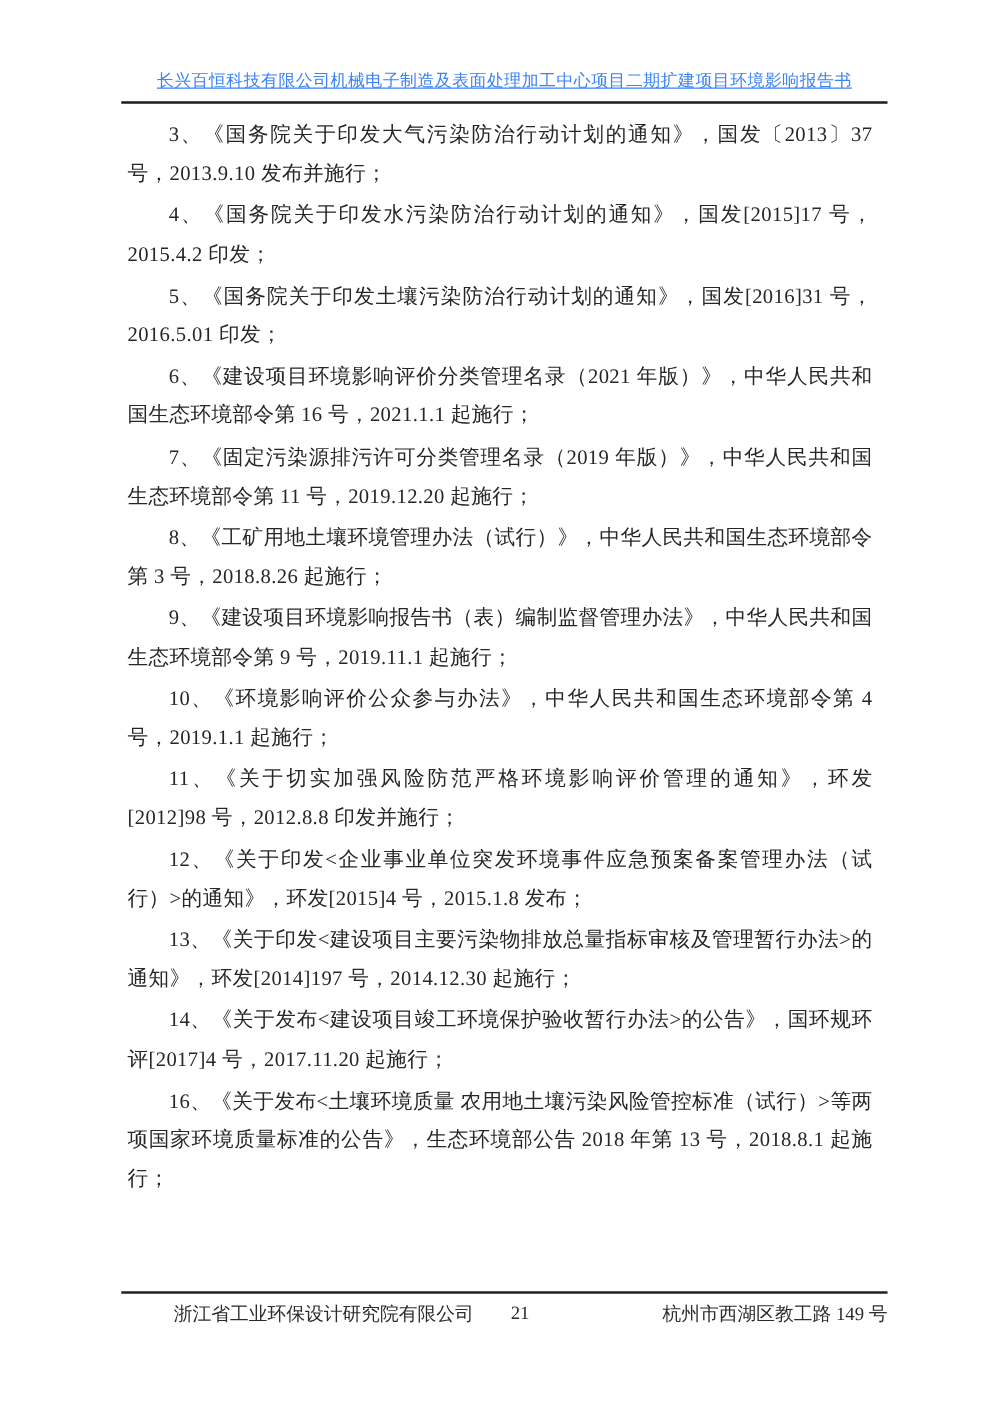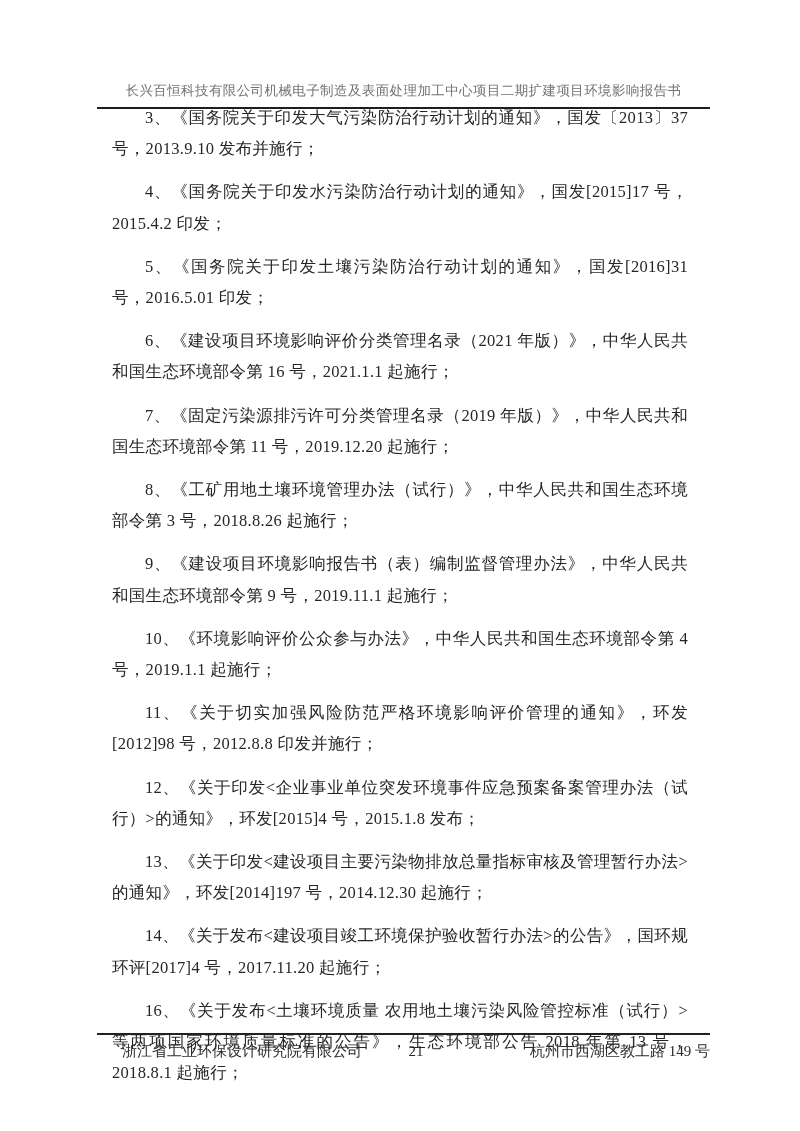--- a/index.html
+++ b/index.html
@@ -18,40 +18,41 @@
   }
   .header {
     position: absolute;
     top: 0;
     left: 97px;
     width: 613px;
     text-align: center;
   }
   .header-title {
     display: block;
-    padding-top: 82px;
+    padding-top: 56px;
     padding-bottom: 7px;
     font-size: 13.5px;
     letter-spacing: 0.4px;
-    color: #737373;
+    color: #3b82f6;
     white-space: nowrap;
+    text-decoration: underline;
   }
   .header-rule {
     border: none;
     border-top: 2.5px solid #1d1d1d;
     margin: 0;
   }
   .doc-body {
     position: absolute;
     top: 90px;
     left: 100px;
     width: 600px;
   }
   .doc-body p.para {
-    margin: 12px;
+    margin: 2px;
     font-size: 16.5px;
     line-height: 31.2px;
     text-align: justify;
     text-justify: inter-character;
     text-indent: 2em;
     letter-spacing: 0.3px;
     color: #262626;
   }
   .footer {
     position: absolute;
@@ -60,21 +61,21 @@
     width: 613px;
     border-top: 2px solid #222222;
     display: flex;
     align-items: center;
     padding-top: 7px;
     font-size: 15px;
     color: #2b2b2b;
   }
   .footer-left {
     flex: 1;
-    text-align: left;
+    text-align: center;
     padding-left: 25px;
     white-space: nowrap;
   }
   .footer-center {
     width: 40px;
     text-align: center;
   }
   .footer-right {
     flex: 1;
     text-align: right;

